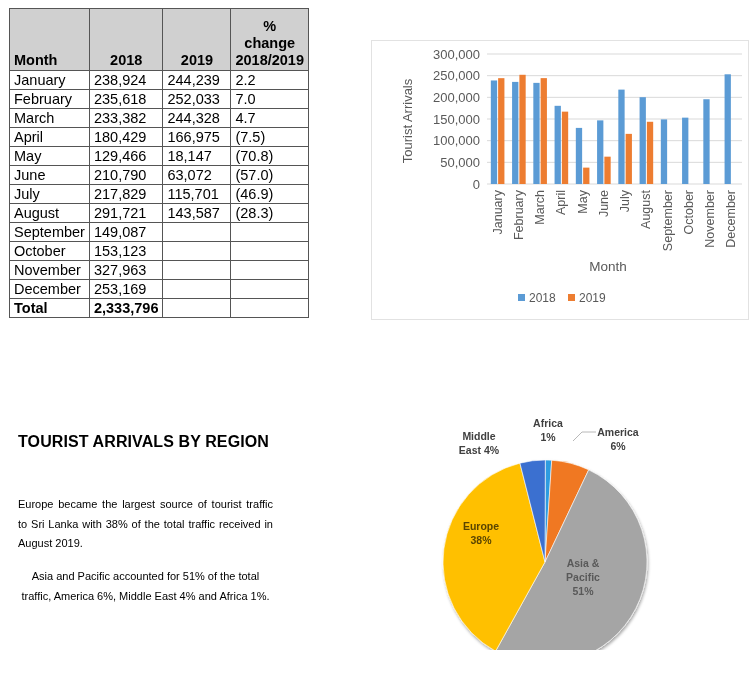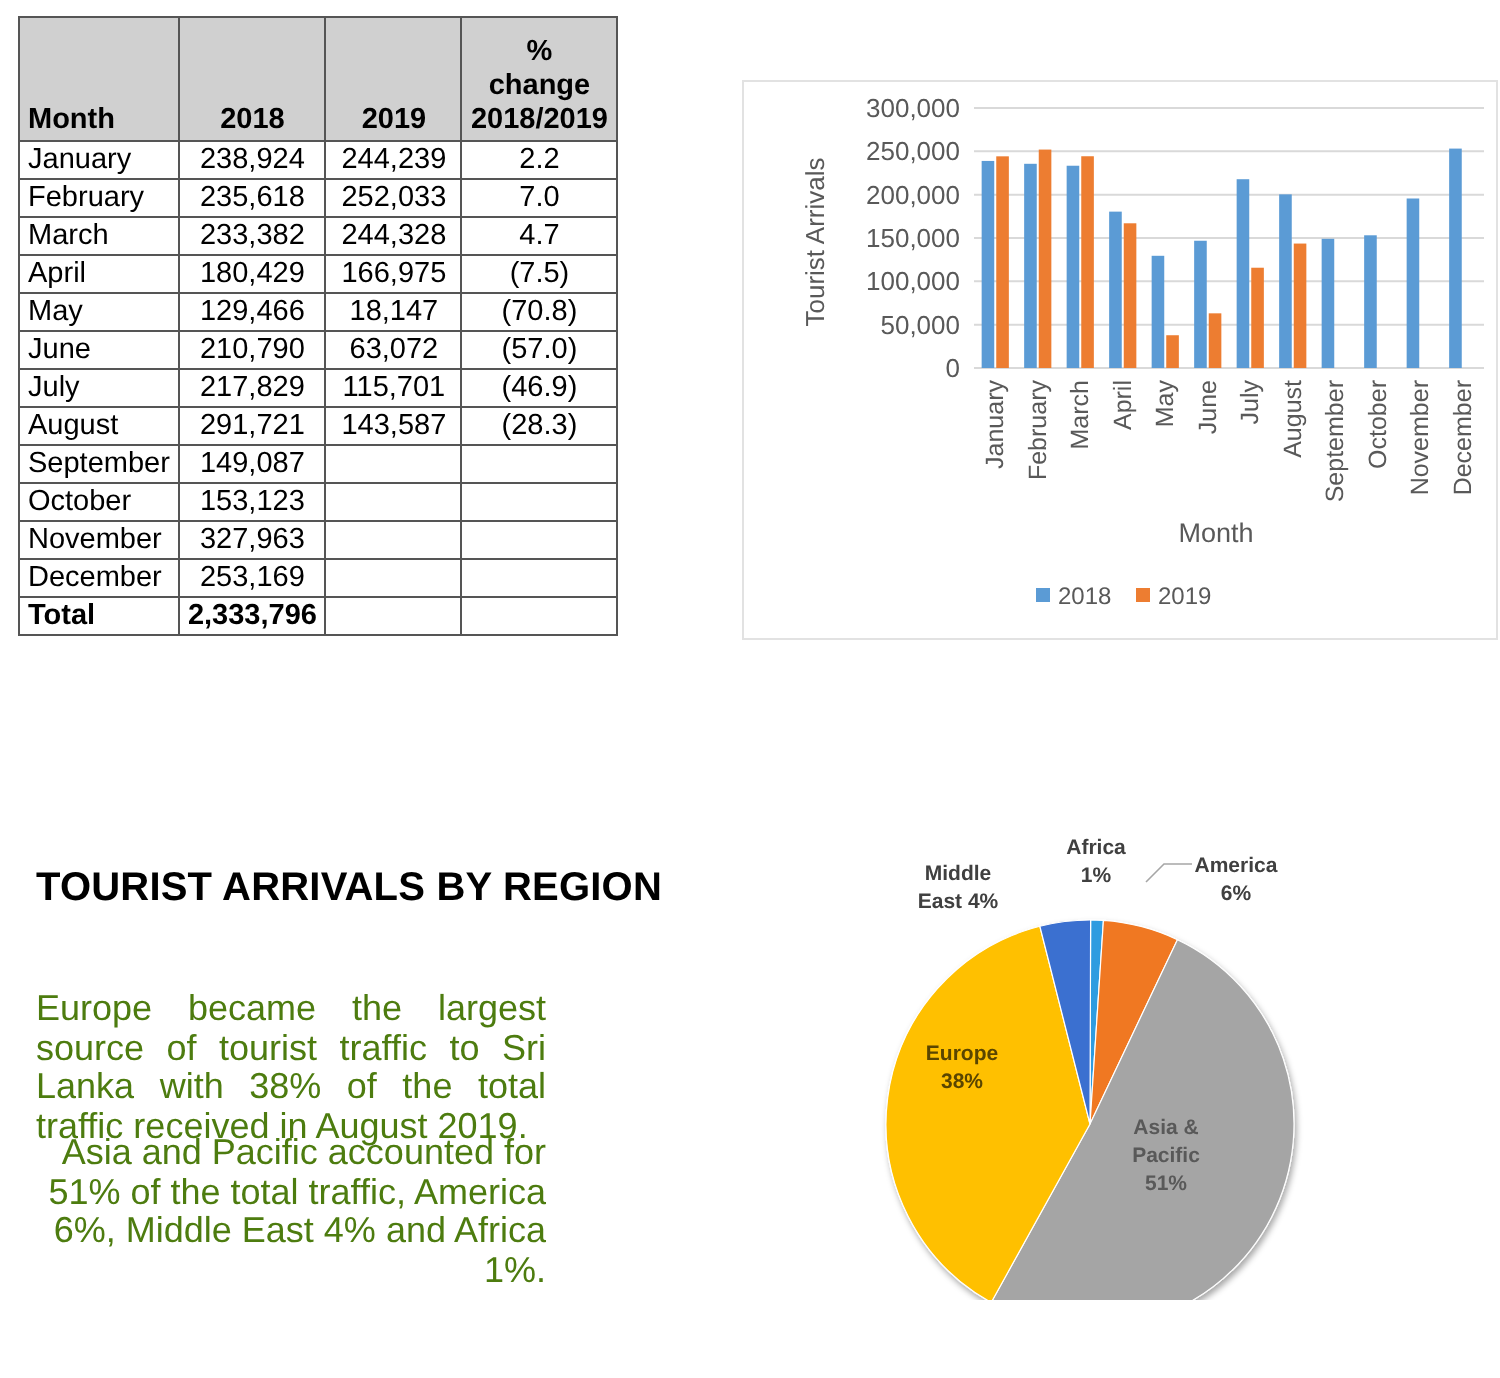--- a/index.html
+++ b/index.html
@@ -10,39 +10,39 @@
   #arrivals-table { position:absolute; left:9px; top:8px; border-collapse:collapse;
                     font-size:14.5px; }
   #arrivals-table th, #arrivals-table td { border:1px solid #555; padding:0 4px;
                     height:18px; line-height:18px; }
   #arrivals-table th { background:#d0d0d0; font-weight:bold; vertical-align:bottom;
                        line-height:17px; padding-bottom:1px; }
   #arrivals-table col.c0 { width:76px; }
   #arrivals-table col.c1 { width:69px; }
   #arrivals-table col.c2 { width:68px; }
   #arrivals-table col.c3 { width:74px; }
-  #arrivals-table td.num { text-align:center; }
+  #arrivals-table td.num { text-align:left; }
   #arrivals-table th.m { text-align:left; }
   #arrivals-table th.n { text-align:center; }
   #arrivals-table tr.bold td { font-weight:bold;margin-left:47px; }
   #arrivals-table tr.tall td { height:36px; line-height:18px; vertical-align:bottom; }
 
   
   #bar-chart-frame { position:absolute; left:371px; top:40px; width:376px; height:278px;
                      border:1px solid #e2e2e2; background:#fff; }
   #bar-chart { position:absolute; left:0; top:0; }
   .axis-text { font-family:"Liberation Sans", "DejaVu Sans", sans-serif; fill:#595959; }
 
   
-  #region-title { position:absolute; left:18px; top:433px; font-size:20px;
+  #region-title { position:absolute; left:18px; top:433px; font-size:16px;
                   font-weight:bold; margin:0; letter-spacing:0.1px; }
-  .region-para { position:absolute; left:18px; width:255px; font-size:18px;
-                 line-height:19.5px; text-align:justify; margin:0; color:#4d7c0f; }
+  .region-para { position:absolute; left:18px; width:255px; font-size:11px;
+                 line-height:19.5px; text-align:justify; margin:0; color:#000000; }
   #region-para-1 { top:495px; }
-  #region-para-2 { top:567px; text-align:right; }
+  #region-para-2 { top:567px; text-align:center; }
 
   
   #pie-chart { position:absolute; left:440px; top:410px; }
   .pie-label { font-family:"Liberation Sans", "DejaVu Sans", sans-serif; font-weight:bold;
                font-size:10.5px; }
 </style>
 </head>
 <body>
 
 <table id="arrivals-table">

